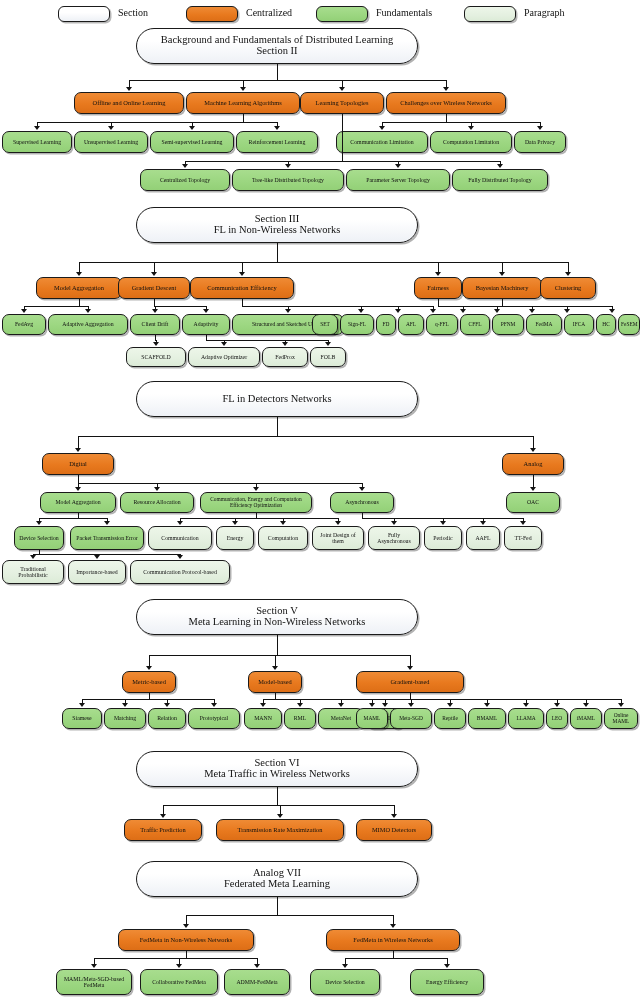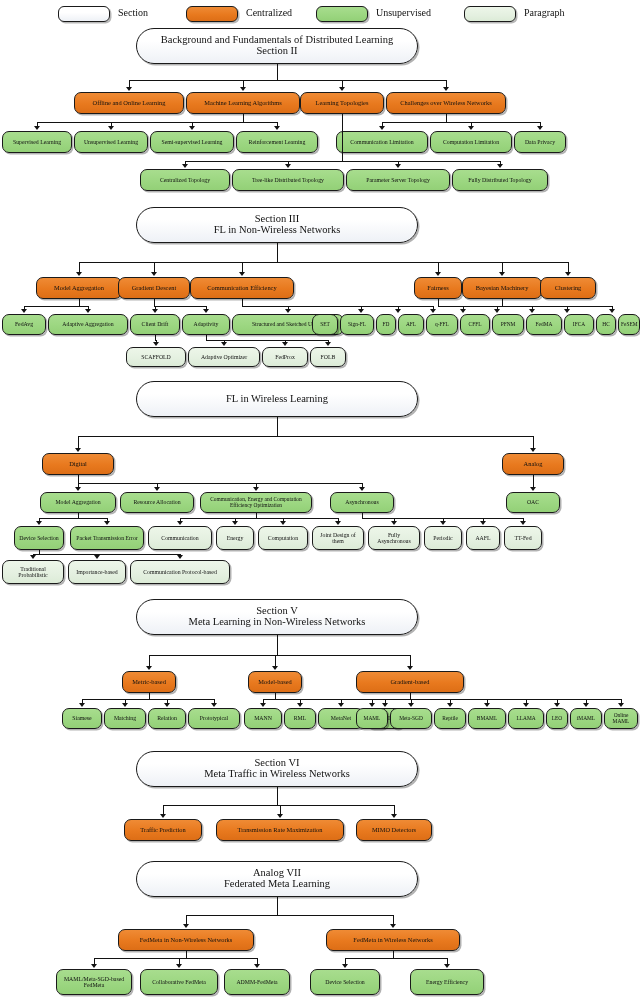--- a/index.html
+++ b/index.html
@@ -35,21 +35,21 @@
 </style>
 </head>
 <body>
 
 <div id="canvas">
     <div class="legend-swatch section" style="left: 58px; top: 6px; background: linear-gradient(rgb(255, 255, 255) 0%, rgb(255, 255, 255) 40%, rgb(238, 241, 246) 100%);"></div>
     <div class="legend-label" style="left: 118px; top: 7px;">Section</div>
     <div class="legend-swatch subsection" style="left: 186px; top: 6px; background: linear-gradient(rgb(239, 139, 53) 0%, rgb(232, 121, 30) 55%, rgb(221, 110, 22) 100%);"></div>
     <div class="legend-label" style="left: 246px; top: 7px;">Centralized</div>
     <div class="legend-swatch subsubsection" style="left: 316px; top: 6px; background: linear-gradient(rgb(168, 221, 142) 0%, rgb(155, 214, 128) 60%, rgb(147, 208, 119) 100%);"></div>
-    <div class="legend-label" style="left: 376px; top: 7px;">Unsupervised</div>
+    <div class="legend-label" style="left: 376px; top: 7px;">Fundamentals</div>
     <div class="legend-swatch paragraph" style="left: 464px; top: 6px; background: linear-gradient(rgb(237, 246, 233) 0%, rgb(228, 240, 224) 60%, rgb(220, 235, 215) 100%);"></div>
     <div class="legend-label" style="left: 524px; top: 7px;">Paragraph</div>
     <div class="node section" style="left: 136px; top: 28px; width: 282px; height: 36px; flex-direction: column; justify-content: center;">
       <span>Background and Fundamentals of Distributed Learning</span>
       <span>Section II</span>
     </div>
     <div class="node subsection" style="left: 74px; top: 92px; width: 110px; height: 22px;">
       <span style="font-size: 6.4px;">Offline and Online Learning</span>
     </div>
     <div class="node subsection" style="left: 186px; top: 92px; width: 114px; height: 22px;">
@@ -238,21 +238,21 @@
     <div class="arw" style="left: 153px; top: 342px;"></div>
     <div class="ln vl" style="left: 206px; top: 335px; height: 5px;"></div>
     <div class="ln hl" style="left: 206px; top: 340px; width: 122px;"></div>
     <div class="ln vl" style="left: 224px; top: 340px; height: 3px;"></div>
     <div class="arw" style="left: 221px; top: 342px;"></div>
     <div class="ln vl" style="left: 285px; top: 340px; height: 3px;"></div>
     <div class="arw" style="left: 282px; top: 342px;"></div>
     <div class="ln vl" style="left: 328px; top: 340px; height: 3px;"></div>
     <div class="arw" style="left: 325px; top: 342px;"></div>
     <div class="node section" style="left: 136px; top: 381px; width: 282px; height: 36px; flex-direction: column; justify-content: center;">
-      <span>FL in Wireless Learning</span>
+      <span>FL in Detectors Networks</span>
     </div>
     <div class="node subsection" style="left: 42px; top: 453px; width: 72px; height: 22px;">
       <span style="font-size: 6.4px;">Digital</span>
     </div>
     <div class="node subsection" style="left: 502px; top: 453px; width: 62px; height: 22px;">
       <span style="font-size: 6.4px;">Analog</span>
     </div>
     <div class="ln vl" style="left: 277px; top: 417px; height: 19px;"></div>
     <div class="ln hl" style="left: 78px; top: 436px; width: 455px;"></div>
     <div class="ln vl" style="left: 78px; top: 436px; height: 13px;"></div>

